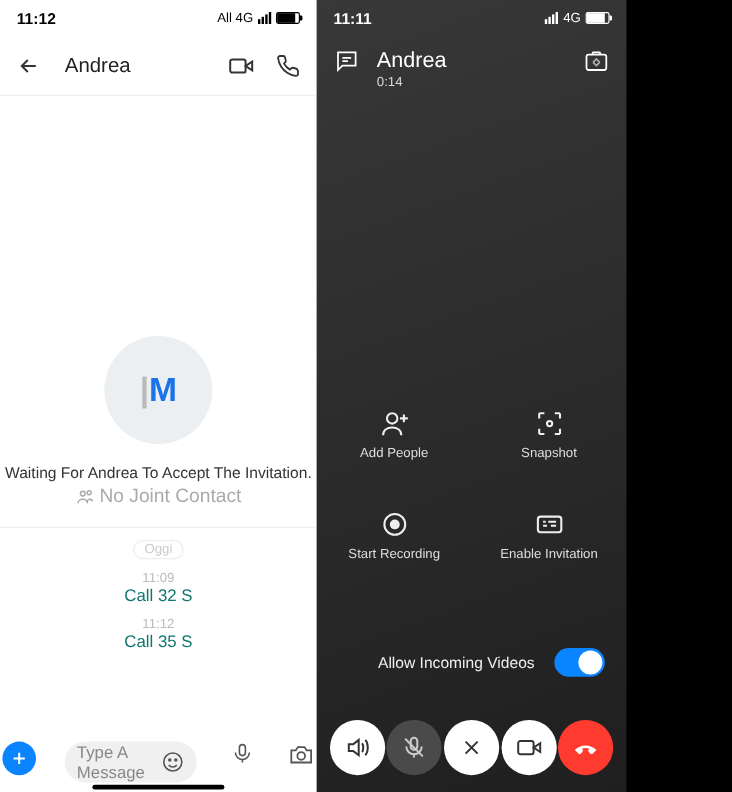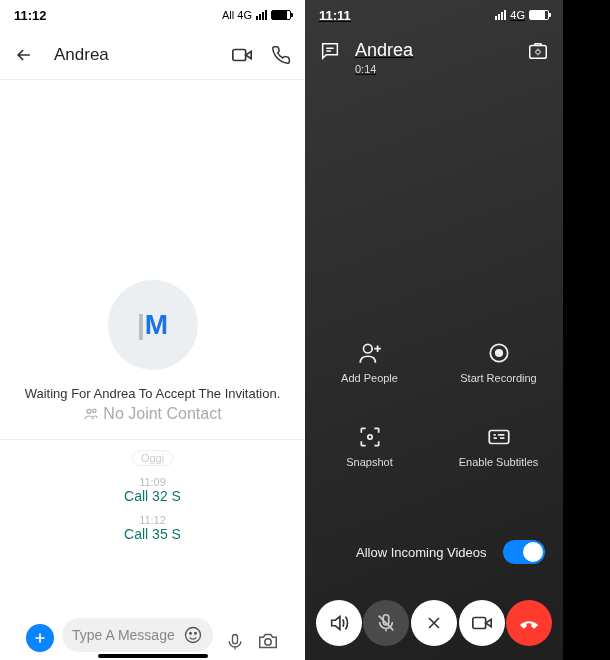--- a/index.html
+++ b/index.html
@@ -1,19 +1,19 @@
 <!DOCTYPE html>
 <html><head>
 <meta charset="utf-8">
 <style>
 * { margin:0; padding:0; box-sizing:border-box; font-family:-apple-system,Helvetica,Arial,sans-serif; }
 body { width:610px; height:660px; display:flex; background:#000; }
 .screen { height:660px; position:relative; overflow:hidden; }
-.left { width:305px; background:#fff; }
-.right { width:258px; background:#2a2a2a; background:linear-gradient(160deg,#383838 0%,#1f1f1f 100%);text-decoration:underline; }
+.left { width:264px; background:#fff; }
+.right { width:258px; background:#2a2a2a; background:linear-gradient(160deg,#383838 0%,#1f1f1f 100%); }
 
 
 .status { height:30px; display:flex; justify-content:space-between; align-items:center; padding:0 14px; font-size:13px; font-weight:600; }
 .left .status { color:#000; }
 .right .status { color:#fff; }
 .status-right { display:flex; align-items:center; gap:4px; font-size:11px; font-weight:500; }
 .sig-bars { display:inline-flex; align-items:flex-end; gap:1px; }
 .sig-bars span { width:2px; background:currentColor; }
 .sig-bars span:nth-child(1){height:4px}.sig-bars span:nth-child(2){height:6px}.sig-bars span:nth-child(3){height:8px}.sig-bars span:nth-child(4){height:10px}
 .batt { width:20px; height:10px; border:1px solid currentColor; border-radius:2px; position:relative; }
@@ -34,21 +34,21 @@
 .avatar .bar { color:#bbb; }
 .waiting { font-size:13px; color:#333; margin-top:16px; }
 .nojoint { display:flex; align-items:center; gap:4px; font-size:16px; color:#aaa; margin-top:4px; }
 .sep { width:100%; height:1px; background:#eee; margin-top:16px; }
 .daylabel { font-size:11px; color:#ccc; margin-top:10px; padding:1px 8px; border:1px solid #eee; border-radius:10px; }
 .callrec { text-align:center; margin-top:10px; }
 .callrec .t { font-size:11px; color:#bbb; }
 .callrec .d { font-size:14px; color:#0f766e; }
 
 
-.linput { position:absolute; bottom:8px; left:0; right:0; padding:0 26px; display:flex; align-items:flex-end; gap:8px; }
+.linput { position:absolute; bottom:8px; left:0; right:0; padding:0 2px; display:flex; align-items:flex-start; gap:24px; }
 .plusbtn { width:28px; height:28px; border-radius:50%; background:#0a84ff; color:#fff; display:flex; align-items:center; justify-content:center; font-size:18px; }
 .msgfield { flex:1; height:34px; background:#f0f0f0; border-radius:17px; display:flex; align-items:center; padding:0 10px; color:#888; font-size:14px; }
 .msgfield span:first-child { flex:1; }
 .iicon { color:#555; margin-left:4px; }
 .homebar { position:absolute; bottom:2px; left:50%; transform:translateX(-50%); width:110px; height:4px; background:#000; border-radius:2px; }
 
 
 .rheader { padding:10px 14px 0; display:flex; align-items:flex-start; color:#fff; }
 .rtitle { margin-left:14px; flex:1; }
 .rtitle .name { font-size:18px; }
@@ -213,38 +213,38 @@
     <div class="action">
       <svg width="26" height="26" viewBox="0 0 24 24" fill="none" stroke="currentColor" stroke-width="1.6">
           <circle cx="10" cy="8" r="4"></circle>
           <path d="M3 21c0-4 3-6 7-6s7 2 7 6"></path>
           <path d="M19 5v6M16 8h6"></path>
         </svg>
       <span>Add People</span>
     </div>
     <div class="action">
       <svg width="26" height="26" viewBox="0 0 24 24" fill="none" stroke="currentColor" stroke-width="1.6">
+          <path d="M4 4h4M4 4v4M20 4h-4M20 4v4M4 20h4M4 20v-4M20 20h-4M20 20v-4"></path>
+          <circle cx="12" cy="12" r="2"></circle>
+        </svg>
+      <span>Snapshot</span>
+    </div>
+    <div class="action">
+      <svg width="26" height="26" viewBox="0 0 24 24" fill="none" stroke="currentColor" stroke-width="1.6">
           <circle cx="12" cy="12" r="8"></circle>
           <circle cx="12" cy="12" r="3" fill="currentColor"></circle>
         </svg>
       <span>Start Recording</span>
     </div>
     <div class="action">
       <svg width="26" height="26" viewBox="0 0 24 24" fill="none" stroke="currentColor" stroke-width="1.6">
-          <path d="M4 4h4M4 4v4M20 4h-4M20 4v4M4 20h4M4 20v-4M20 20h-4M20 20v-4"></path>
-          <circle cx="12" cy="12" r="2"></circle>
-        </svg>
-      <span>Snapshot</span>
-    </div>
-    <div class="action">
-      <svg width="26" height="26" viewBox="0 0 24 24" fill="none" stroke="currentColor" stroke-width="1.6">
           <rect x="3" y="6" width="18" height="12" rx="2"></rect>
           <path d="M7 13h3M13 13h4M7 10h2M11 10h6"></path>
         </svg>
-      <span>Enable Subtitles</span>
+      <span>Enable Invitation</span>
     </div>
   </div>
 
   <div class="togglerow">
     <span>Allow Incoming Videos</span>
     <div class="switch"></div>
   </div>
 
   <div class="controls">
     <div class="ctrl white">

